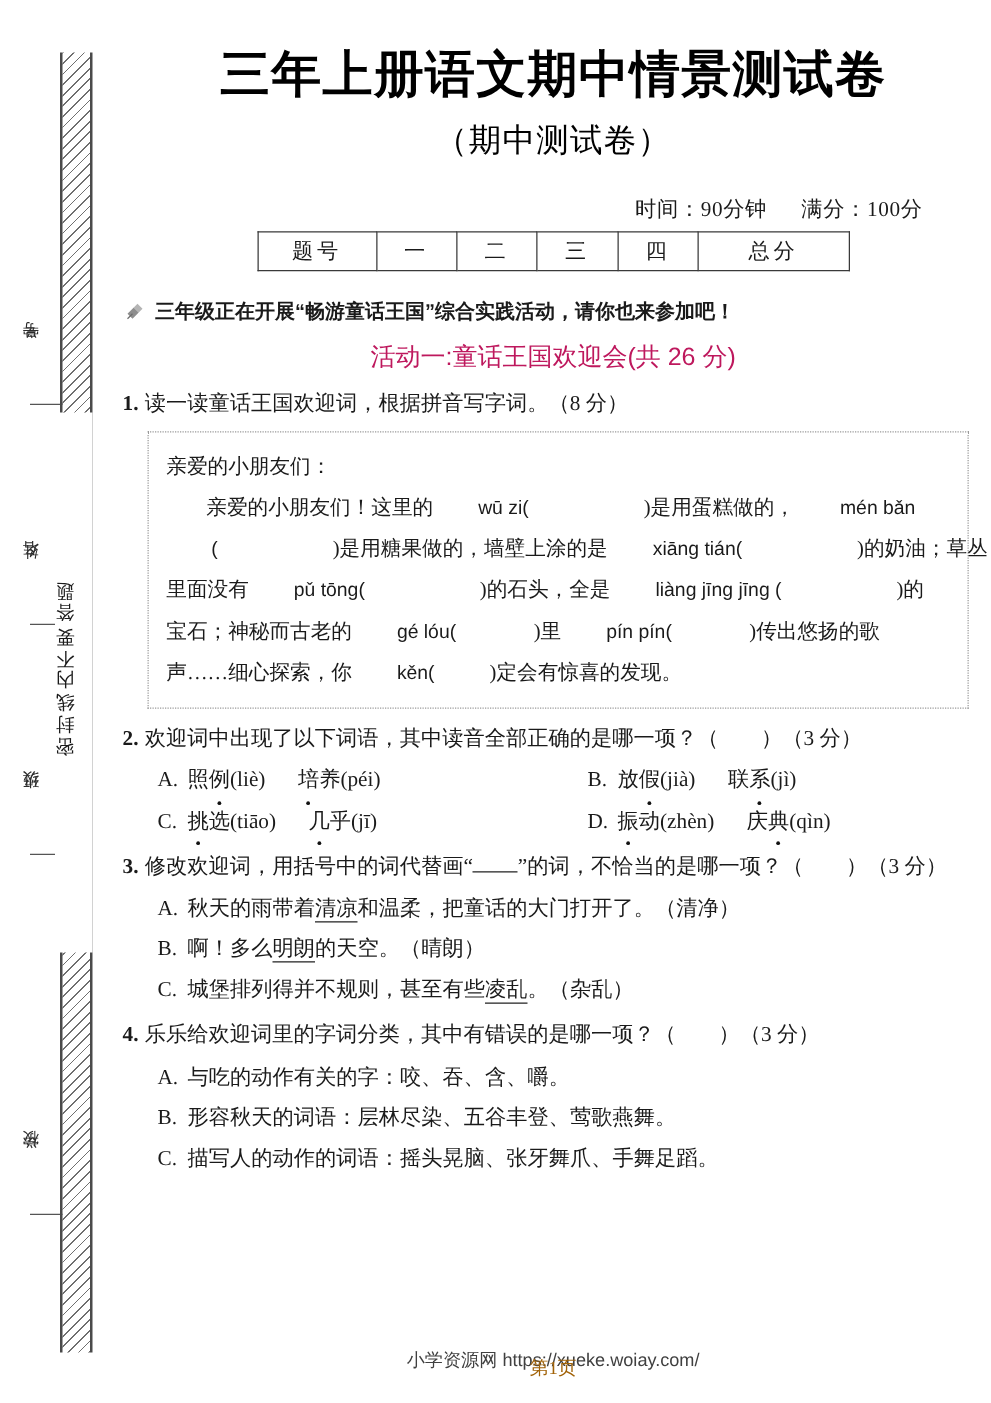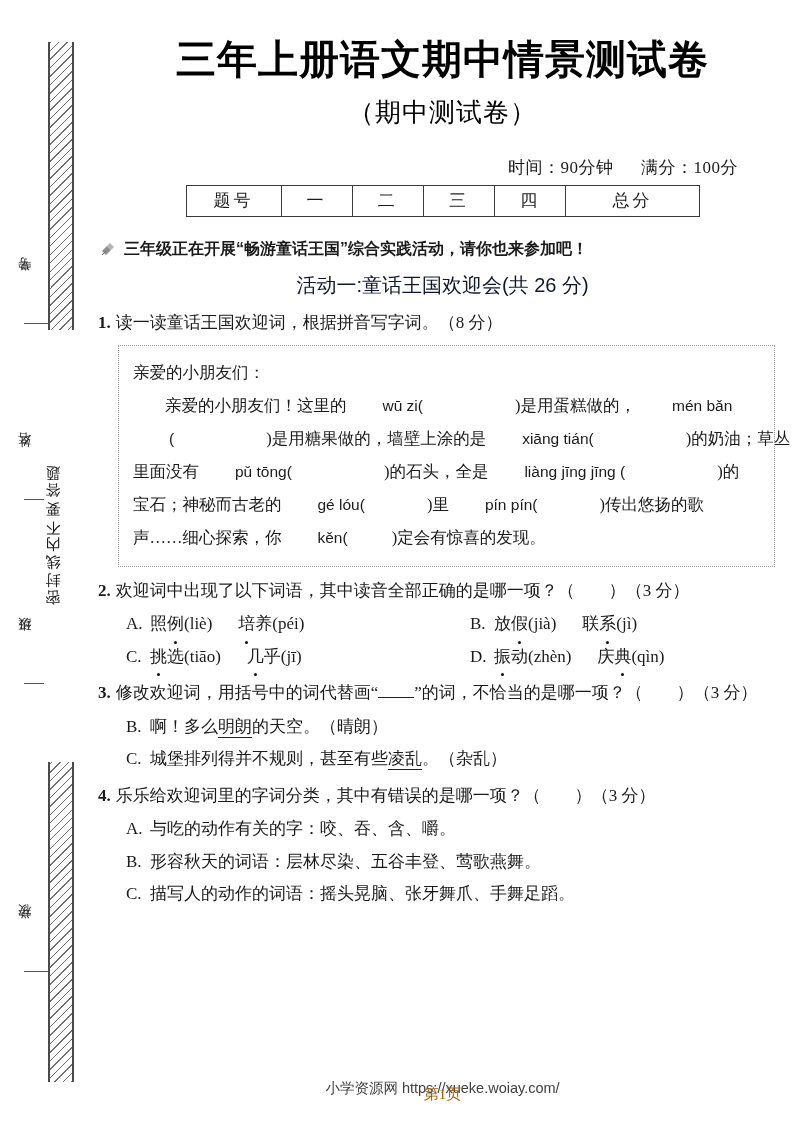--- a/index.html
+++ b/index.html
@@ -85,21 +85,21 @@
     margin:26px 55px 6px 0;
     text-align:right;
     font-size:17px;
     letter-spacing:0.5px;
   }
   .meta-line .gap{display:inline-block;width:18px;}
 
   .score-table{
     margin:4px auto 0 auto;
     border-collapse:collapse;
-    width:514px;
+    width:474px;
     border-radius:26px;
   }
   .score-table td{
     border:1px solid #3a3a3a;
     height:28px;
     text-align:center;
     font-size:17px;
     letter-spacing:3px;
   }
   .score-table td.head{width:92px;}
@@ -115,21 +115,21 @@
   .pin-icon{
     display:inline-block;width:18px;height:14px;flex:none;
     position:relative;
   }
 
   .activity-head{
     text-align:center;
     margin:12px 0 8px 0;
     font-family:"Liberation Sans", sans-serif;
     font-size:20px;
-    color:#0f172a;
+    color:#be185d;
     letter-spacing:0px;
   }
 
   .q{
     margin:11px 0 0 6px;
     font-size:17px;
     line-height:1.55;
   }
   .q .num{font-weight:700;margin-right:5px;}
 
@@ -275,20 +275,23 @@
         <span class="lab">D.</span><span class="wordpair"><span class="dotchar">振</span><span>动</span><span>(zhèn)</span></span><span class="wordpair"><span>庆</span><span class="dotchar">典</span><span>(qìn)</span></span>
       </div>
     </div>
   </div>
 
   <div class="q">
     <span class="num">3.</span><span>修改欢迎词，用括号中的词代替画“</span><span class="blank-ul"></span><span>”的词，不恰当的是哪一项？（</span><span class="ans-gap"></span><span>）（3 分）</span>
   </div>
   <div class="opts">
     <div class="opt">
+      <span class="lab">A.</span><span>秋天的雨带着</span><span class="ul">清凉</span><span>和温柔，把童话的大门打开了。（清净）</span>
+    </div>
+    <div class="opt">
       <span class="lab">B.</span><span>啊！多么</span><span class="ul">明朗</span><span>的天空。（晴朗）</span>
     </div>
     <div class="opt">
       <span class="lab">C.</span><span>城堡排列得并不规则，甚至有些</span><span class="ul">凌乱</span><span>。（杂乱）</span>
     </div>
   </div>
 
   <div class="q">
     <span class="num">4.</span><span>乐乐给欢迎词里的字词分类，其中有错误的是哪一项？（</span><span class="ans-gap"></span><span>）（3 分）</span>
   </div>

